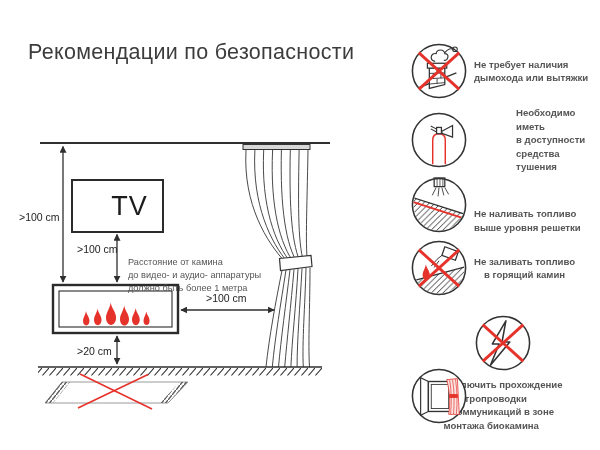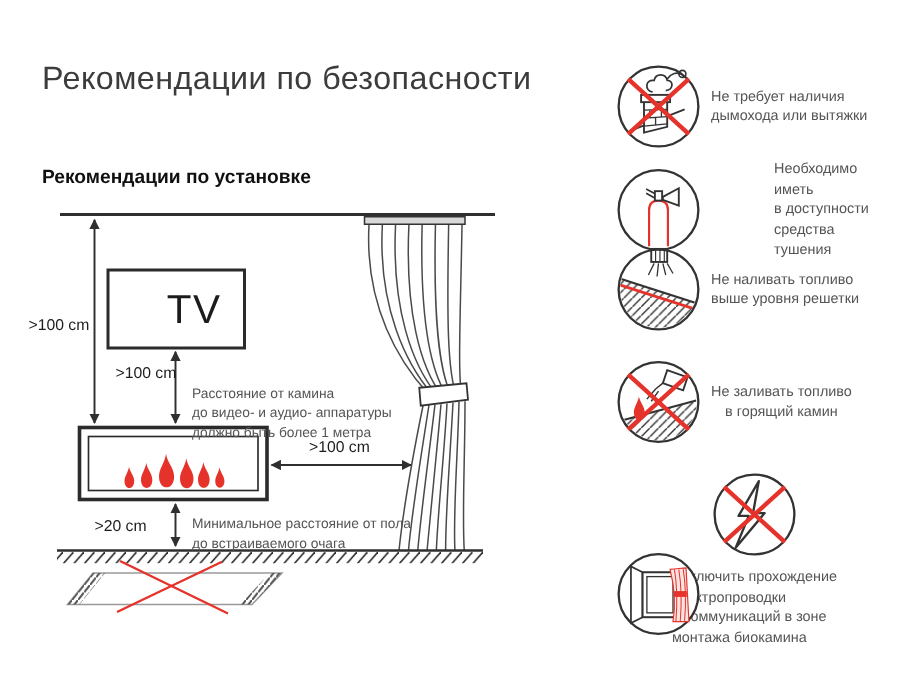--- a/index.html
+++ b/index.html
@@ -10,31 +10,30 @@
               color:#3c3c3c;letter-spacing:.3px;}
   .section-title{position:absolute;left:28px;top:110px;font-size:12.8px;font-weight:700;
                  color:#101010;}
   .diagram-svg{position:absolute;left:0;top:0;}
   .dim{position:absolute;font-size:10.5px;font-weight:400;color:#1d1d1d;white-space:nowrap;}
   .note{position:absolute;font-size:9.2px;line-height:12.8px;color:#555;white-space:pre-line;}
   .tv-text{position:absolute;left:84px;top:180px;width:91px;height:52px;display:flex;
            align-items:center;justify-content:center;font-size:27px;font-weight:500;
            letter-spacing:1px;color:#1c1c1c;}
   .safety-row{position:absolute;left:410px;width:186px;height:58px;display:flex;
-              align-items:center;gap:6px;}
+              align-items:center;gap:6px;font-weight:bold;}
   .safety-row svg{flex:0 0 auto;}
   .safety-label{font-size:9.6px;line-height:13.5px;color:#555;white-space:pre-line;}
 </style>
 </head>
 <body>
 
 <div class="canvas">
 
   <div class="page-title">Рекомендации по безопасности</div>
-  <div class="section-title">Рекомендации по установке</div>
 
   <svg class="diagram-svg" width="600" height="450" viewBox="0 0 600 450">
     <defs>
       <marker id="ah" viewBox="0 0 10 10" refX="9" refY="5" markerWidth="7" markerHeight="7" markerUnits="userSpaceOnUse" orient="auto-start-reverse">
         <path d="M0,0 L10,5 L0,10 Z" fill="#2f2f2f"></path>
       </marker>
       <pattern id="floorHatch" width="7" height="8" patternUnits="userSpaceOnUse">
         <line x1="7" y1="0" x2="0" y2="8" stroke="#2f2f2f" stroke-width="1.1"></line>
       </pattern>
       <pattern id="fringeHatch" width="4" height="5" patternUnits="userSpaceOnUse">
@@ -108,23 +107,21 @@
     </g>
   </svg>
 
   <div class="tv-text">TV</div>
   <div class="dim" style="left:19px;top:211px;">&gt;100 cm</div>
   <div class="dim" style="left:77px;top:243px;">&gt;100 cm</div>
   <div class="note" style="left:128px;top:239px;margin-top:17px;">Расстояние от камина
 до видео- и аудио- аппаратуры
 должно быть более 1 метра</div>
   <div class="dim" style="left:206px;top:292px;">&gt;100 cm</div>
-  <div class="dim" style="left:63px;top:345px;">&gt;20 cm</div>
-  <div class="note" style="left:128px;top:343px;">Минимальное расстояние от пола
-до встраиваемого очага</div>
+  <div class="dim" style="left:77px;top:345px;">&gt;20 cm</div>
 
   <div class="safety-row" style="top:42px;">
     <svg width="58" height="58" viewBox="0 0 60 60">
       <circle cx="30" cy="30" r="27.5" fill="#fff" stroke="#333" stroke-width="1.6"></circle>
       <line x1="10" y1="47" x2="48" y2="32" stroke="#333" stroke-width="1.4"></line>
       <path d="M20,27 L36,27 L36,44 L20,48 Z" fill="#fff" stroke="#333" stroke-width="1.3"></path>
       <path d="M20,32.5 L36,32 M20,38 L36,37 M20,43.5 L36,42 M28,27 L28,32.2 M24,32.4 L24,38 M32,32.1 L32,37.6 M28,37.8 L28,43.2" stroke="#333" stroke-width="0.9" fill="none"></path>
       <rect x="18" y="22" width="20" height="5" fill="#fff" stroke="#333" stroke-width="1.3"></rect>
       <path d="M26,20 c-6,-1 -5,-9 1,-8 c1,-5 8,-5 9,0 c5,0 4,7 -1,7" fill="none" stroke="#333" stroke-width="1.2"></path>
       <path d="M36,11 c3,-4 7,-5 9,-3" fill="none" stroke="#333" stroke-width="1.1"></path>
@@ -144,21 +141,21 @@
       <path d="M23.5,55 L23.5,30 Q23.5,23.5 30,23.5 Q36.5,23.5 36.5,30 L36.5,55" fill="none" stroke="#e5332b" stroke-width="1.5"></path>
       <rect x="27.5" y="17" width="5" height="6.5" fill="#fff" stroke="#333" stroke-width="1.3"></rect>
       <path d="M33,21 L44,15 L44,27 L33,23 Z" fill="#fff" stroke="#333" stroke-width="1.3"></path>
       <path d="M27,18.5 L21.5,15.5 M27,21.5 L21.5,18.5" stroke="#333" stroke-width="1.1" fill="none"></path>
     </svg>
     <div class="safety-label">Необходимо иметь
 в доступности
 средства тушения</div>
   </div>
 
-  <div class="safety-row" style="top:164px;">
+  <div class="safety-row" style="top:176px;align-items:flex-end;">
     <svg width="58" height="58" viewBox="0 0 60 60">
       <defs>
         <pattern id="fuelHatchA" width="6" height="6" patternUnits="userSpaceOnUse">
           <line x1="0" y1="6" x2="6" y2="0" stroke="#333" stroke-width="1"></line>
         </pattern>
         <clipPath id="clipA">
             <circle cx="30" cy="30" r="26.5"></circle>
           </clipPath>
       </defs>
       <g clip-path="url(#clipA)">

